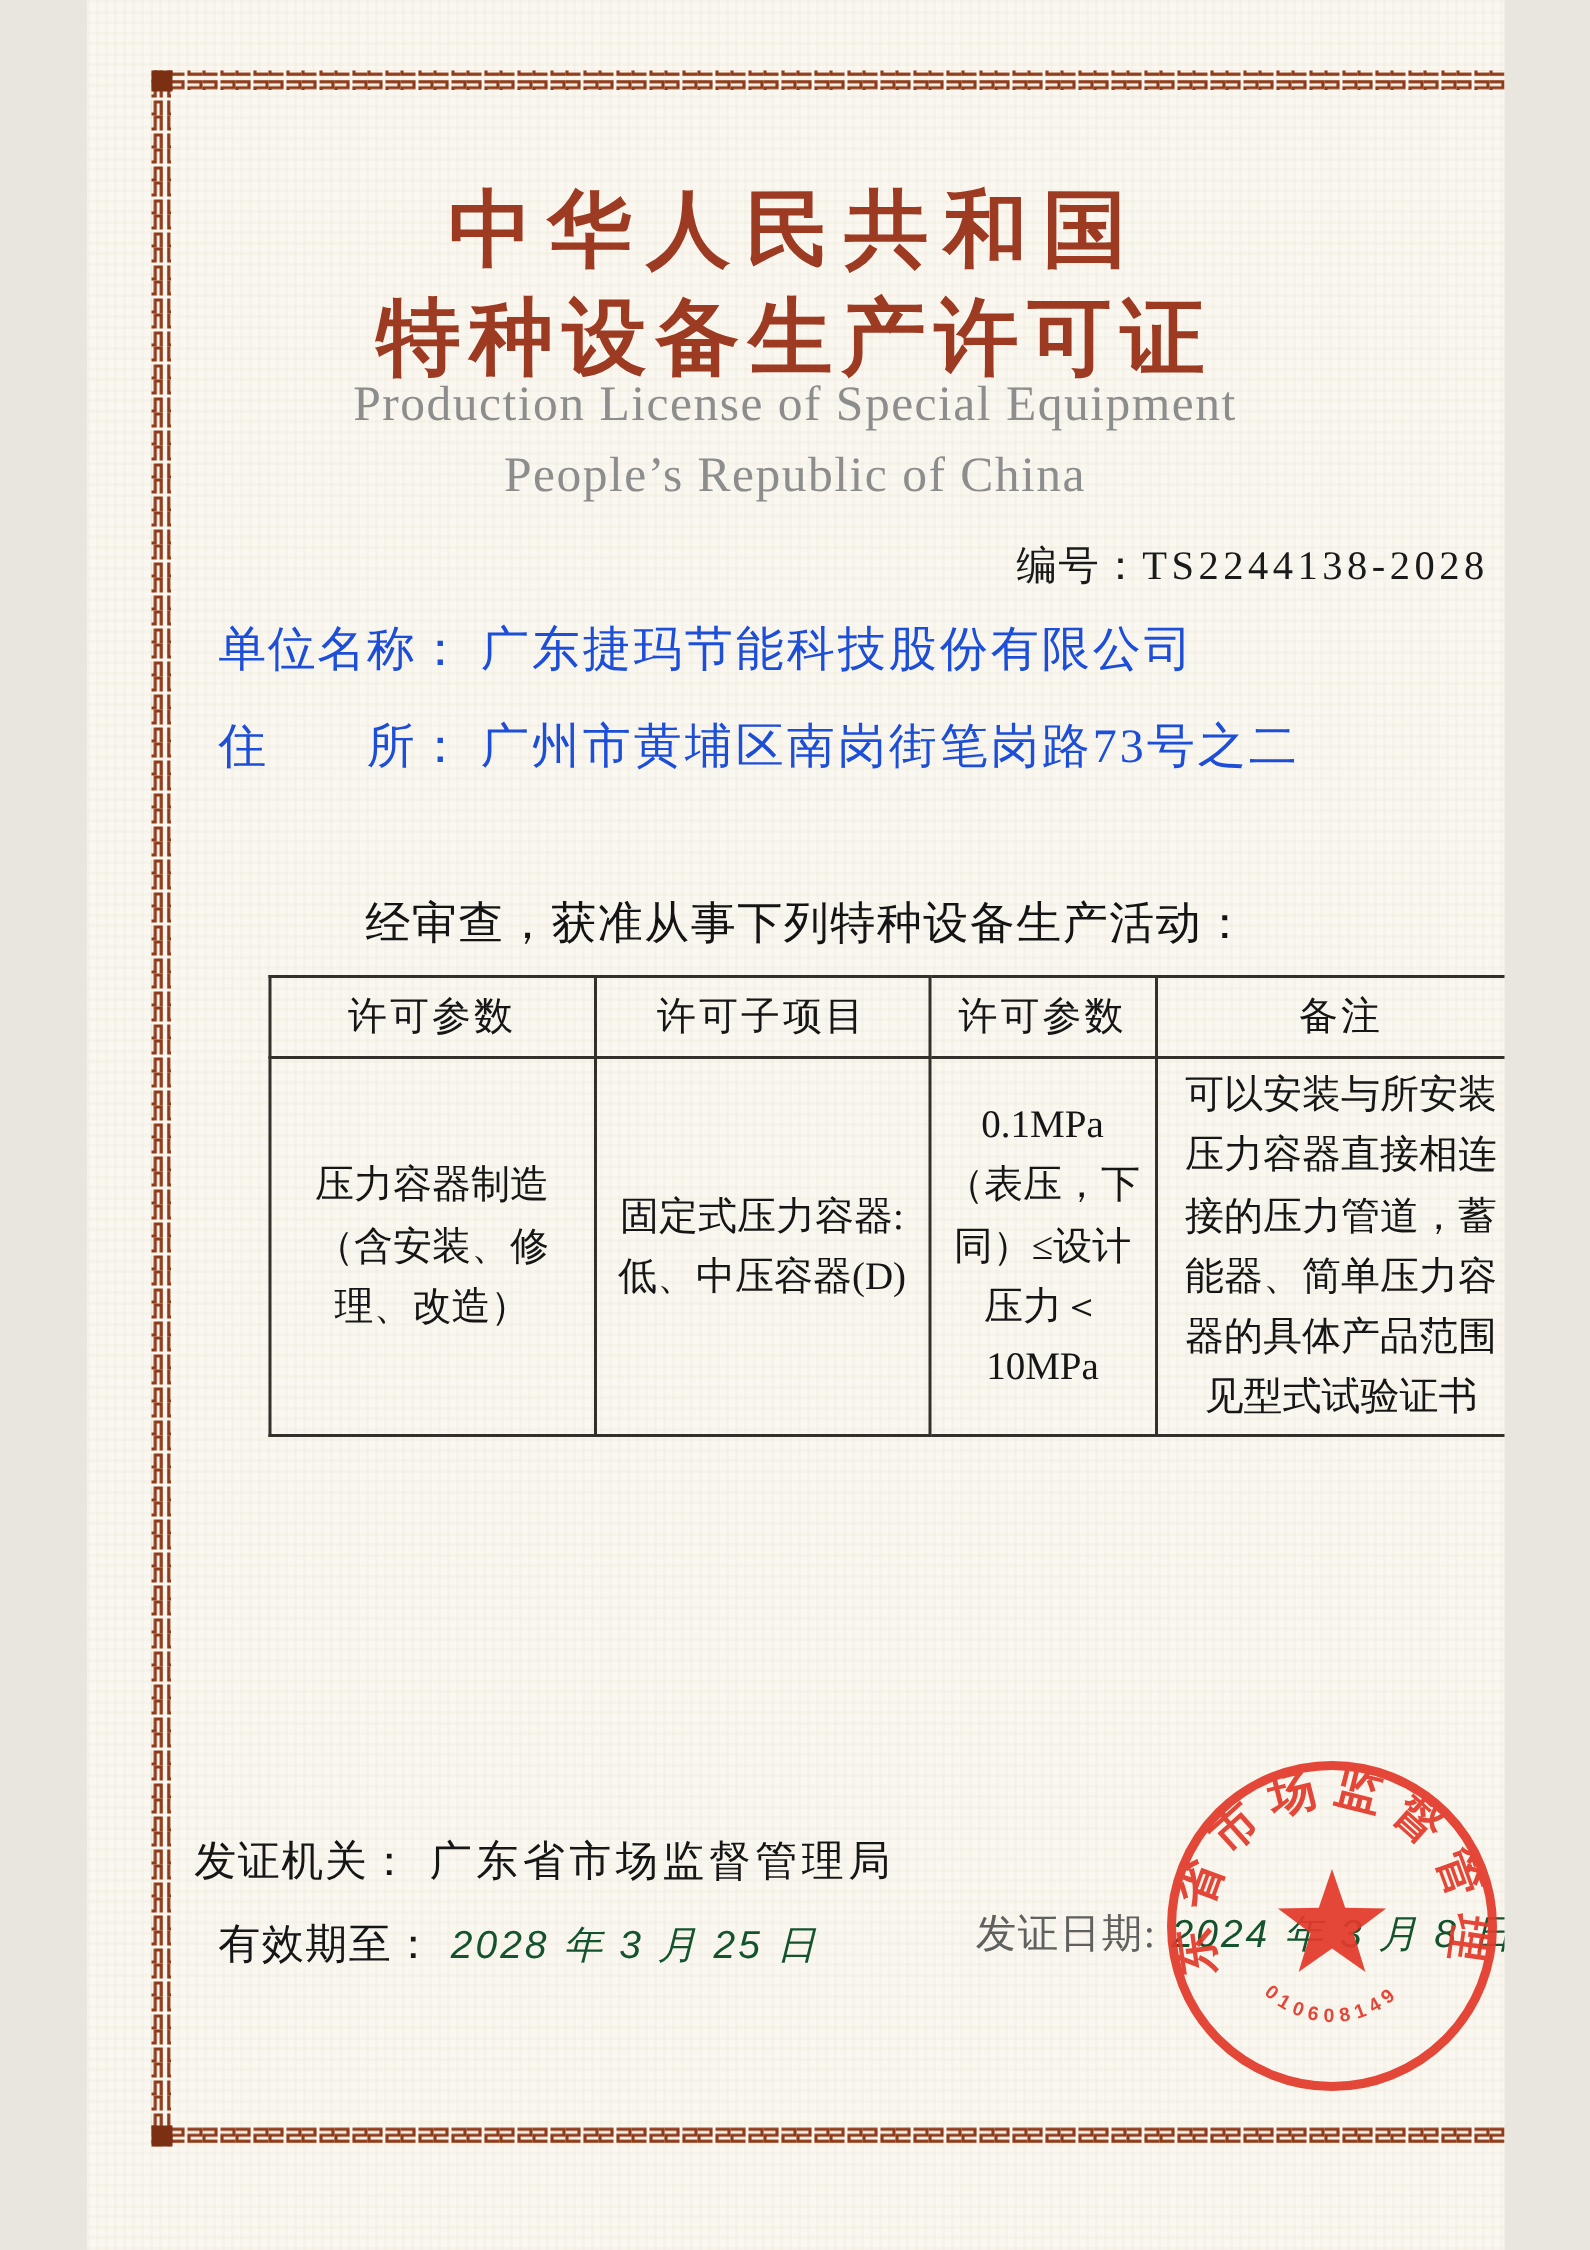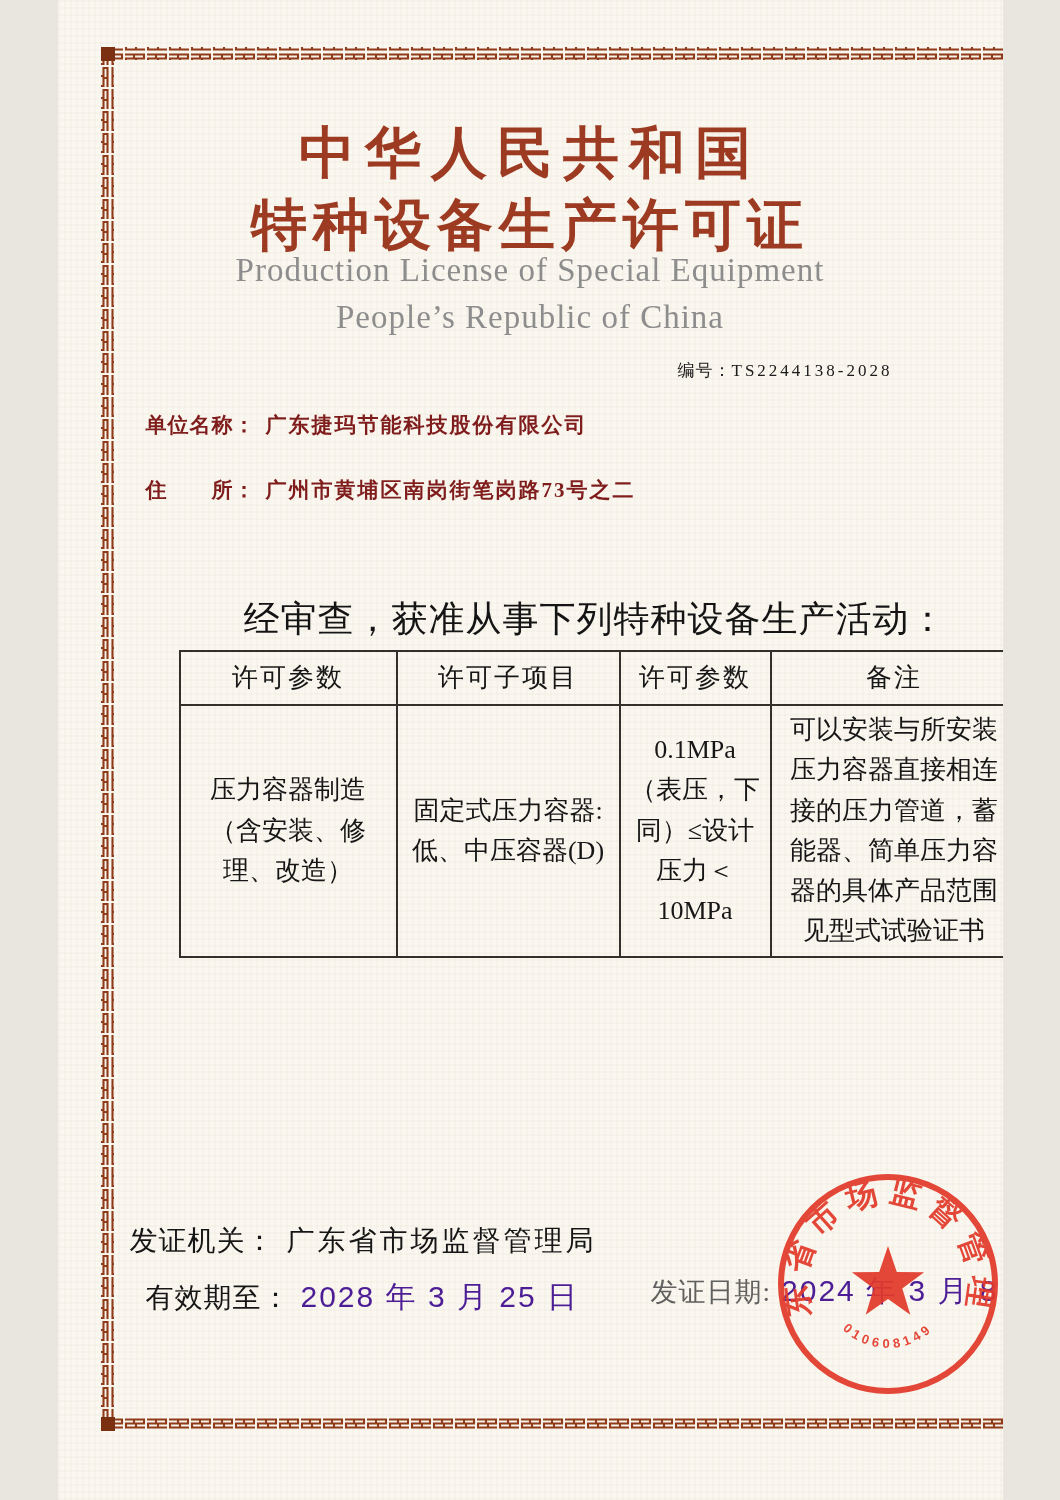--- a/index.html
+++ b/index.html
@@ -19,48 +19,48 @@
 
   .title-cn{position:absolute;left:0;width:100%;text-align:center;
     font-weight:700;color:#9d3a22;}
   .title-cn-1{top:116px;font-size:56px;letter-spacing:10px;}
   .title-cn-2{top:188px;font-size:56px;letter-spacing:6px;font-family:Liberation Mono, monospace;}
   .title-en{position:absolute;left:0;width:100%;text-align:center;
     color:#8d8d8d;font-size:33px;letter-spacing:1px;}
   .title-en-1{top:252px;}
   .title-en-2{top:299px;}
 
-  .license-line{position:absolute;top:359px;left:620px;font-size:17px;letter-spacing:1px;color:#1a1a1a;}
+  .license-line{position:absolute;top:359px;left:620px;font-size:27px;letter-spacing:1px;color:#1a1a1a;}
   .license-line .num{letter-spacing:3px;}
 
-  .field{position:absolute;left:88px;font-size:21px;letter-spacing:1px;color:#7f1d1d;white-space:nowrap;font-weight:bold;}
+  .field{position:absolute;left:88px;font-size:32px;letter-spacing:1px;color:#1d4ed8;white-space:nowrap;}
   .field .value{margin-left:10px;letter-spacing:2px;}
   .field-0{top:411px;}
   .field-1{top:476px;}
   .field-2{top:535px;}
 
-  .intro{position:absolute;top:595px;left:186px;font-size:36px;letter-spacing:1px;color:#141414;}
+  .intro{position:absolute;top:595px;left:186px;font-size:30px;letter-spacing:1px;color:#141414;}
 
   table.lic{position:absolute;left:121px;top:650px;width:838px;border-collapse:collapse;
     table-layout:fixed;font-size:26px;color:#161616;}
   table.lic th, table.lic td{border:2px solid #33302c;font-weight:normal;
     text-align:center;vertical-align:middle;line-height:1.55;padding:4px 8px;}
   table.lic th{height:44px;letter-spacing:2px;}
   table.lic td{height:235px;}
   td.c-item, td.c-sub{padding:4px 24px;}
   td.c-param{padding:4px 8px;line-height:1.8;}
   td.c-remark{padding:4px 15px;text-align:justify;text-align-last:center;line-height:1.52;}
 
   .footer-line{position:absolute;font-size:28px;letter-spacing:1px;color:#161616;white-space:nowrap;}
   .authority-line{top:1222px;left:72px;}
   .authority-line .value{margin-left:12px;letter-spacing:3px;}
   .valid-line{top:1277px;left:88px;}
   .issue-line{top:1271px;left:593px;font-size:27px;color:#60605e;z-index:4;}
   .date-sans{font-family:"Liberation Sans","DejaVu Sans",sans-serif;
-    font-size:30px;color:#4c1d95;letter-spacing:2px;margin-left:10px;}
+    font-size:26px;color:#14532d;letter-spacing:2px;margin-left:10px;font-style:italic;}
 
   .stamp-svg{position:absolute;left:712px;top:1166px;z-index:3;opacity:0.93;}
   .stamp-arc-text{font-family:"Liberation Serif","DejaVu Serif",serif;
     font-size:31px;font-weight:700;letter-spacing:9px;}
   .stamp-serial{font-family:"Liberation Sans","DejaVu Sans",sans-serif;
     font-size:13px;font-weight:700;letter-spacing:4px;}
 </style>
 </head>
 <body>
 

